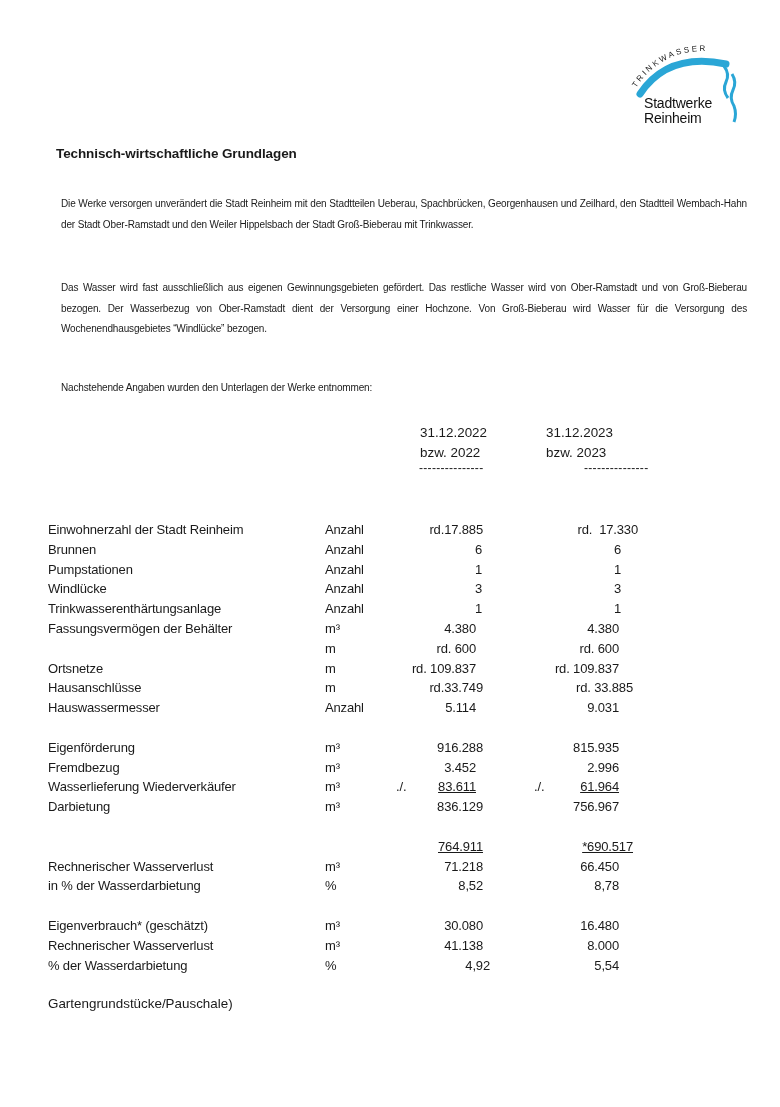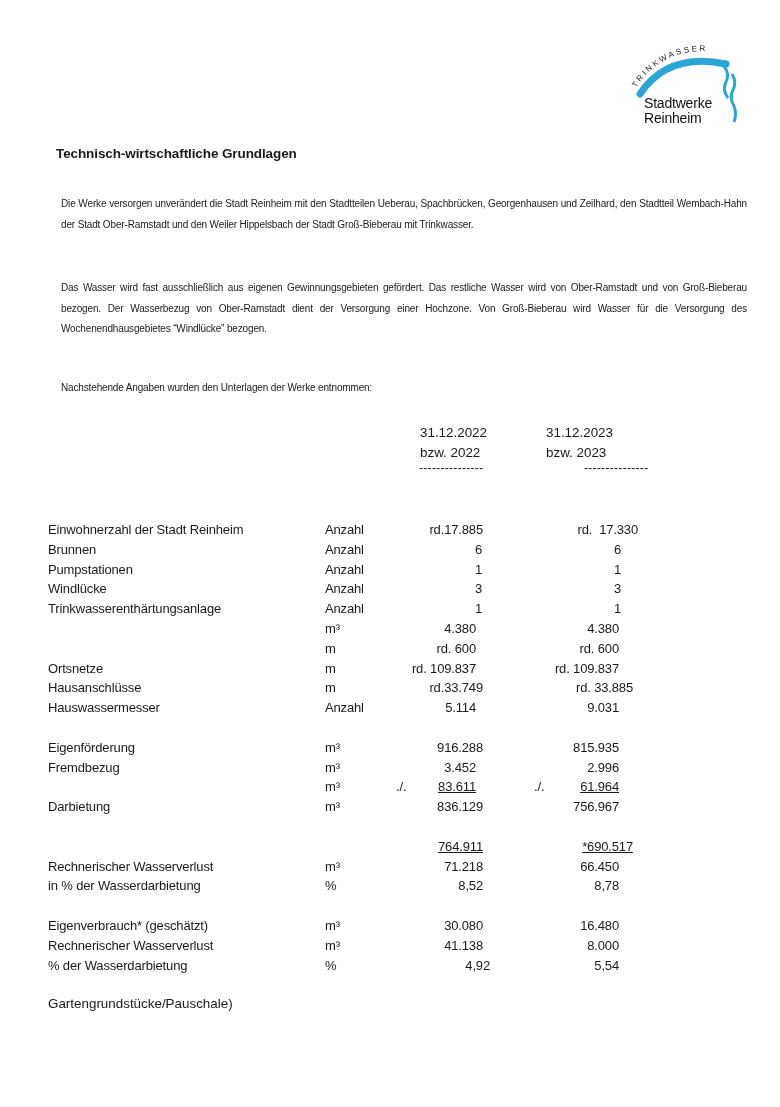--- a/index.html
+++ b/index.html
@@ -96,20 +96,21 @@
       <span class="v1" style="right:206px">3</span>
       <span class="v2" style="right:67px">3</span>
     </div>
   <div class="row">
       <span class="lbl">Trinkwasserenthärtungsanlage</span>
       <span class="unit">Anzahl</span>
       <span class="v1" style="right:206px">1</span>
       <span class="v2" style="right:67px">1</span>
     </div>
   <div class="row">
+      <span class="lbl">Fassungsvermögen der Behälter</span>
       <span class="unit">m³</span>
       <span class="v1" style="right:212px">4.380</span>
       <span class="v2" style="right:69px">4.380</span>
     </div>
   <div class="row">
       <span class="unit">m</span>
       <span class="v1" style="right:212px">rd. 600</span>
       <span class="v2" style="right:69px">rd. 600</span>
     </div>
   <div class="row">
@@ -137,20 +138,21 @@
       <span class="v1" style="right:205px">916.288</span>
       <span class="v2" style="right:69px">815.935</span>
     </div>
   <div class="row">
       <span class="lbl">Fremdbezug</span>
       <span class="unit">m³</span>
       <span class="v1" style="right:212px">3.452</span>
       <span class="v2" style="right:69px">2.996</span>
     </div>
   <div class="row">
+      <span class="lbl">Wasserlieferung Wiederverkäufer</span>
       <span class="unit">m³</span>
       <span class="pre1">./.</span>
       <span class="v1 ul" style="right:212px;padding-left:18px">83.611</span>
       <span class="pre2">./.</span>
       <span class="v2 ul" style="right:69px;padding-left:18px">61.964</span>
     </div>
   <div class="row">
       <span class="lbl">Darbietung</span>
       <span class="unit">m³</span>
       <span class="v1" style="right:205px">836.129</span>

